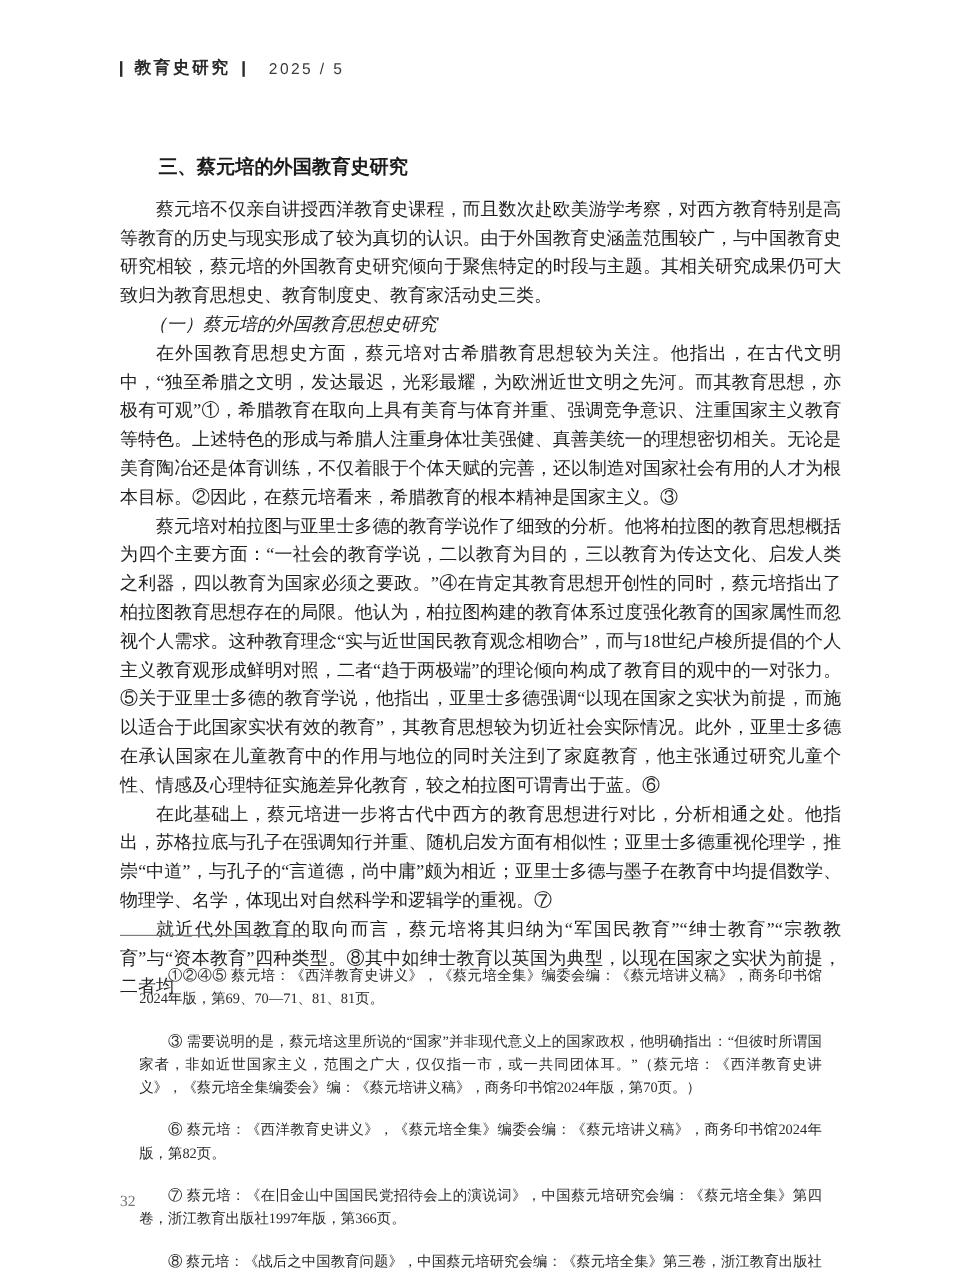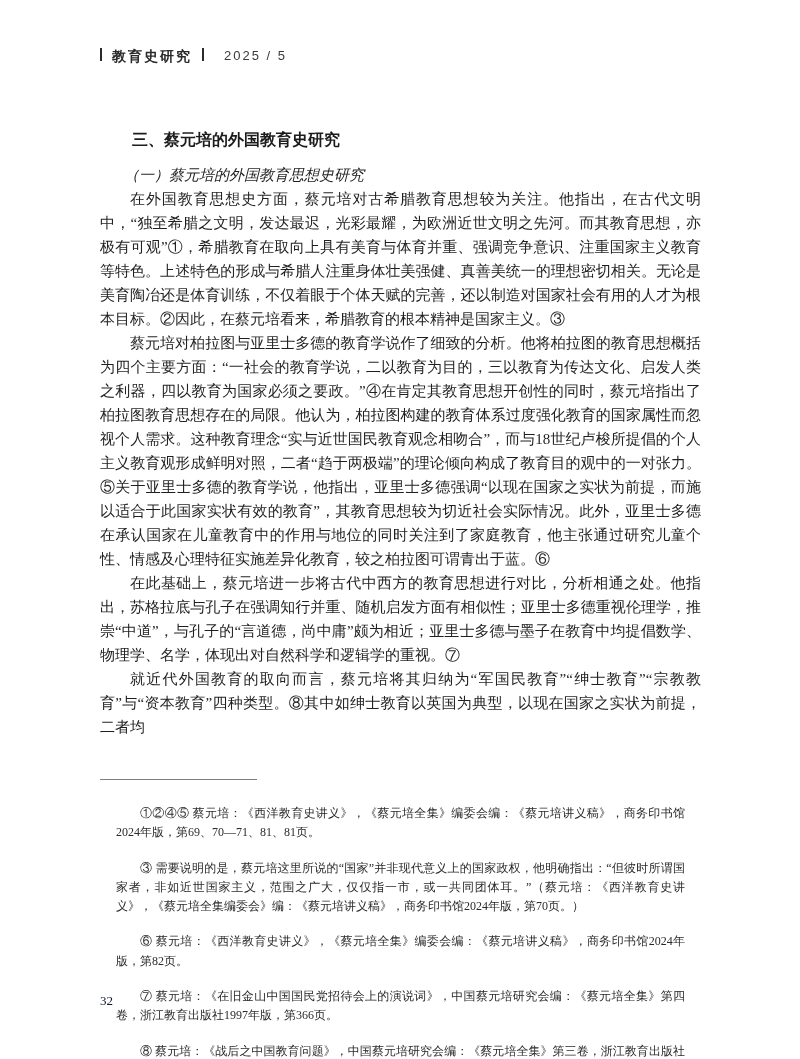--- a/index.html
+++ b/index.html
@@ -12,21 +12,21 @@
     position:relative;
     width:800px; height:1059px;
     background:#ffffff;
     color:#222;
     overflow:hidden;
     box-sizing:border-box;
   }
   
   .running-head {
     position:absolute; left:100px; top:48px;
-    display:flex; align-items:flex-start;
+    display:flex; align-items:center;
     font-family:"Liberation Sans","DejaVu Sans",sans-serif;
     color:#2b2b2b;
   }
   .head-bar {
     display:inline-block;
     width:2px; height:13px;
     background:#2b2b2b;
   }
   .journal-name {
     font-weight:bold;
@@ -83,38 +83,39 @@
     font-size:12px;
     line-height:19.3px;
     text-align:justify;
     text-indent:2em;
     color:#2a2a2a;
   }
   
   .page-number {
     position:absolute; left:100px; top:993px;
     font-size:13px;
-    color:#0f172a;
+    color:#737373;
     font-family:"Liberation Serif","DejaVu Serif",serif;
   }
 </style>
 </head>
 <body>
 
 <div class="page">
 
   <div class="running-head">
     <span class="head-bar"></span>
     <span class="journal-name">教育史研究</span>
     <span class="head-bar"></span>
     <span class="issue-label">2025 / 5</span>
   </div>
 
   <div class="content">
     <h2 class="section-title">三、蔡元培的外国教育史研究</h2>
+    <p class="para">蔡元培不仅亲自讲授西洋教育史课程，而且数次赴欧美游学考察，对西方教育特别是高等教育的历史与现实形成了较为真切的认识。由于外国教育史涵盖范围较广，与中国教育史研究相较，蔡元培的外国教育史研究倾向于聚焦特定的时段与主题。其相关研究成果仍可大致归为教育思想史、教育制度史、教育家活动史三类。</p>
     <h3 class="subsection-title">（一）蔡元培的外国教育思想史研究</h3>
     <p class="para">在外国教育思想史方面，蔡元培对古希腊教育思想较为关注。他指出，在古代文明中，“独至希腊之文明，发达最迟，光彩最耀，为欧洲近世文明之先河。而其教育思想，亦极有可观”①，希腊教育在取向上具有美育与体育并重、强调竞争意识、注重国家主义教育等特色。上述特色的形成与希腊人注重身体壮美强健、真善美统一的理想密切相关。无论是美育陶冶还是体育训练，不仅着眼于个体天赋的完善，还以制造对国家社会有用的人才为根本目标。②因此，在蔡元培看来，希腊教育的根本精神是国家主义。③</p>
     <p class="para">蔡元培对柏拉图与亚里士多德的教育学说作了细致的分析。他将柏拉图的教育思想概括为四个主要方面：“一社会的教育学说，二以教育为目的，三以教育为传达文化、启发人类之利器，四以教育为国家必须之要政。”④在肯定其教育思想开创性的同时，蔡元培指出了柏拉图教育思想存在的局限。他认为，柏拉图构建的教育体系过度强化教育的国家属性而忽视个人需求。这种教育理念“实与近世国民教育观念相吻合”，而与18世纪卢梭所提倡的个人主义教育观形成鲜明对照，二者“趋于两极端”的理论倾向构成了教育目的观中的一对张力。⑤关于亚里士多德的教育学说，他指出，亚里士多德强调“以现在国家之实状为前提，而施以适合于此国家实状有效的教育”，其教育思想较为切近社会实际情况。此外，亚里士多德在承认国家在儿童教育中的作用与地位的同时关注到了家庭教育，他主张通过研究儿童个性、情感及心理特征实施差异化教育，较之柏拉图可谓青出于蓝。⑥</p>
     <p class="para">在此基础上，蔡元培进一步将古代中西方的教育思想进行对比，分析相通之处。他指出，苏格拉底与孔子在强调知行并重、随机启发方面有相似性；亚里士多德重视伦理学，推崇“中道”，与孔子的“言道德，尚中庸”颇为相近；亚里士多德与墨子在教育中均提倡数学、物理学、名学，体现出对自然科学和逻辑学的重视。⑦</p>
     <p class="para">就近代外国教育的取向而言，蔡元培将其归纳为“军国民教育”“绅士教育”“宗教教育”与“资本教育”四种类型。⑧其中如绅士教育以英国为典型，以现在国家之实状为前提，二者均</p>
   </div>
 
   <div class="footnote-rule"></div>
 
   <div class="footnotes">

